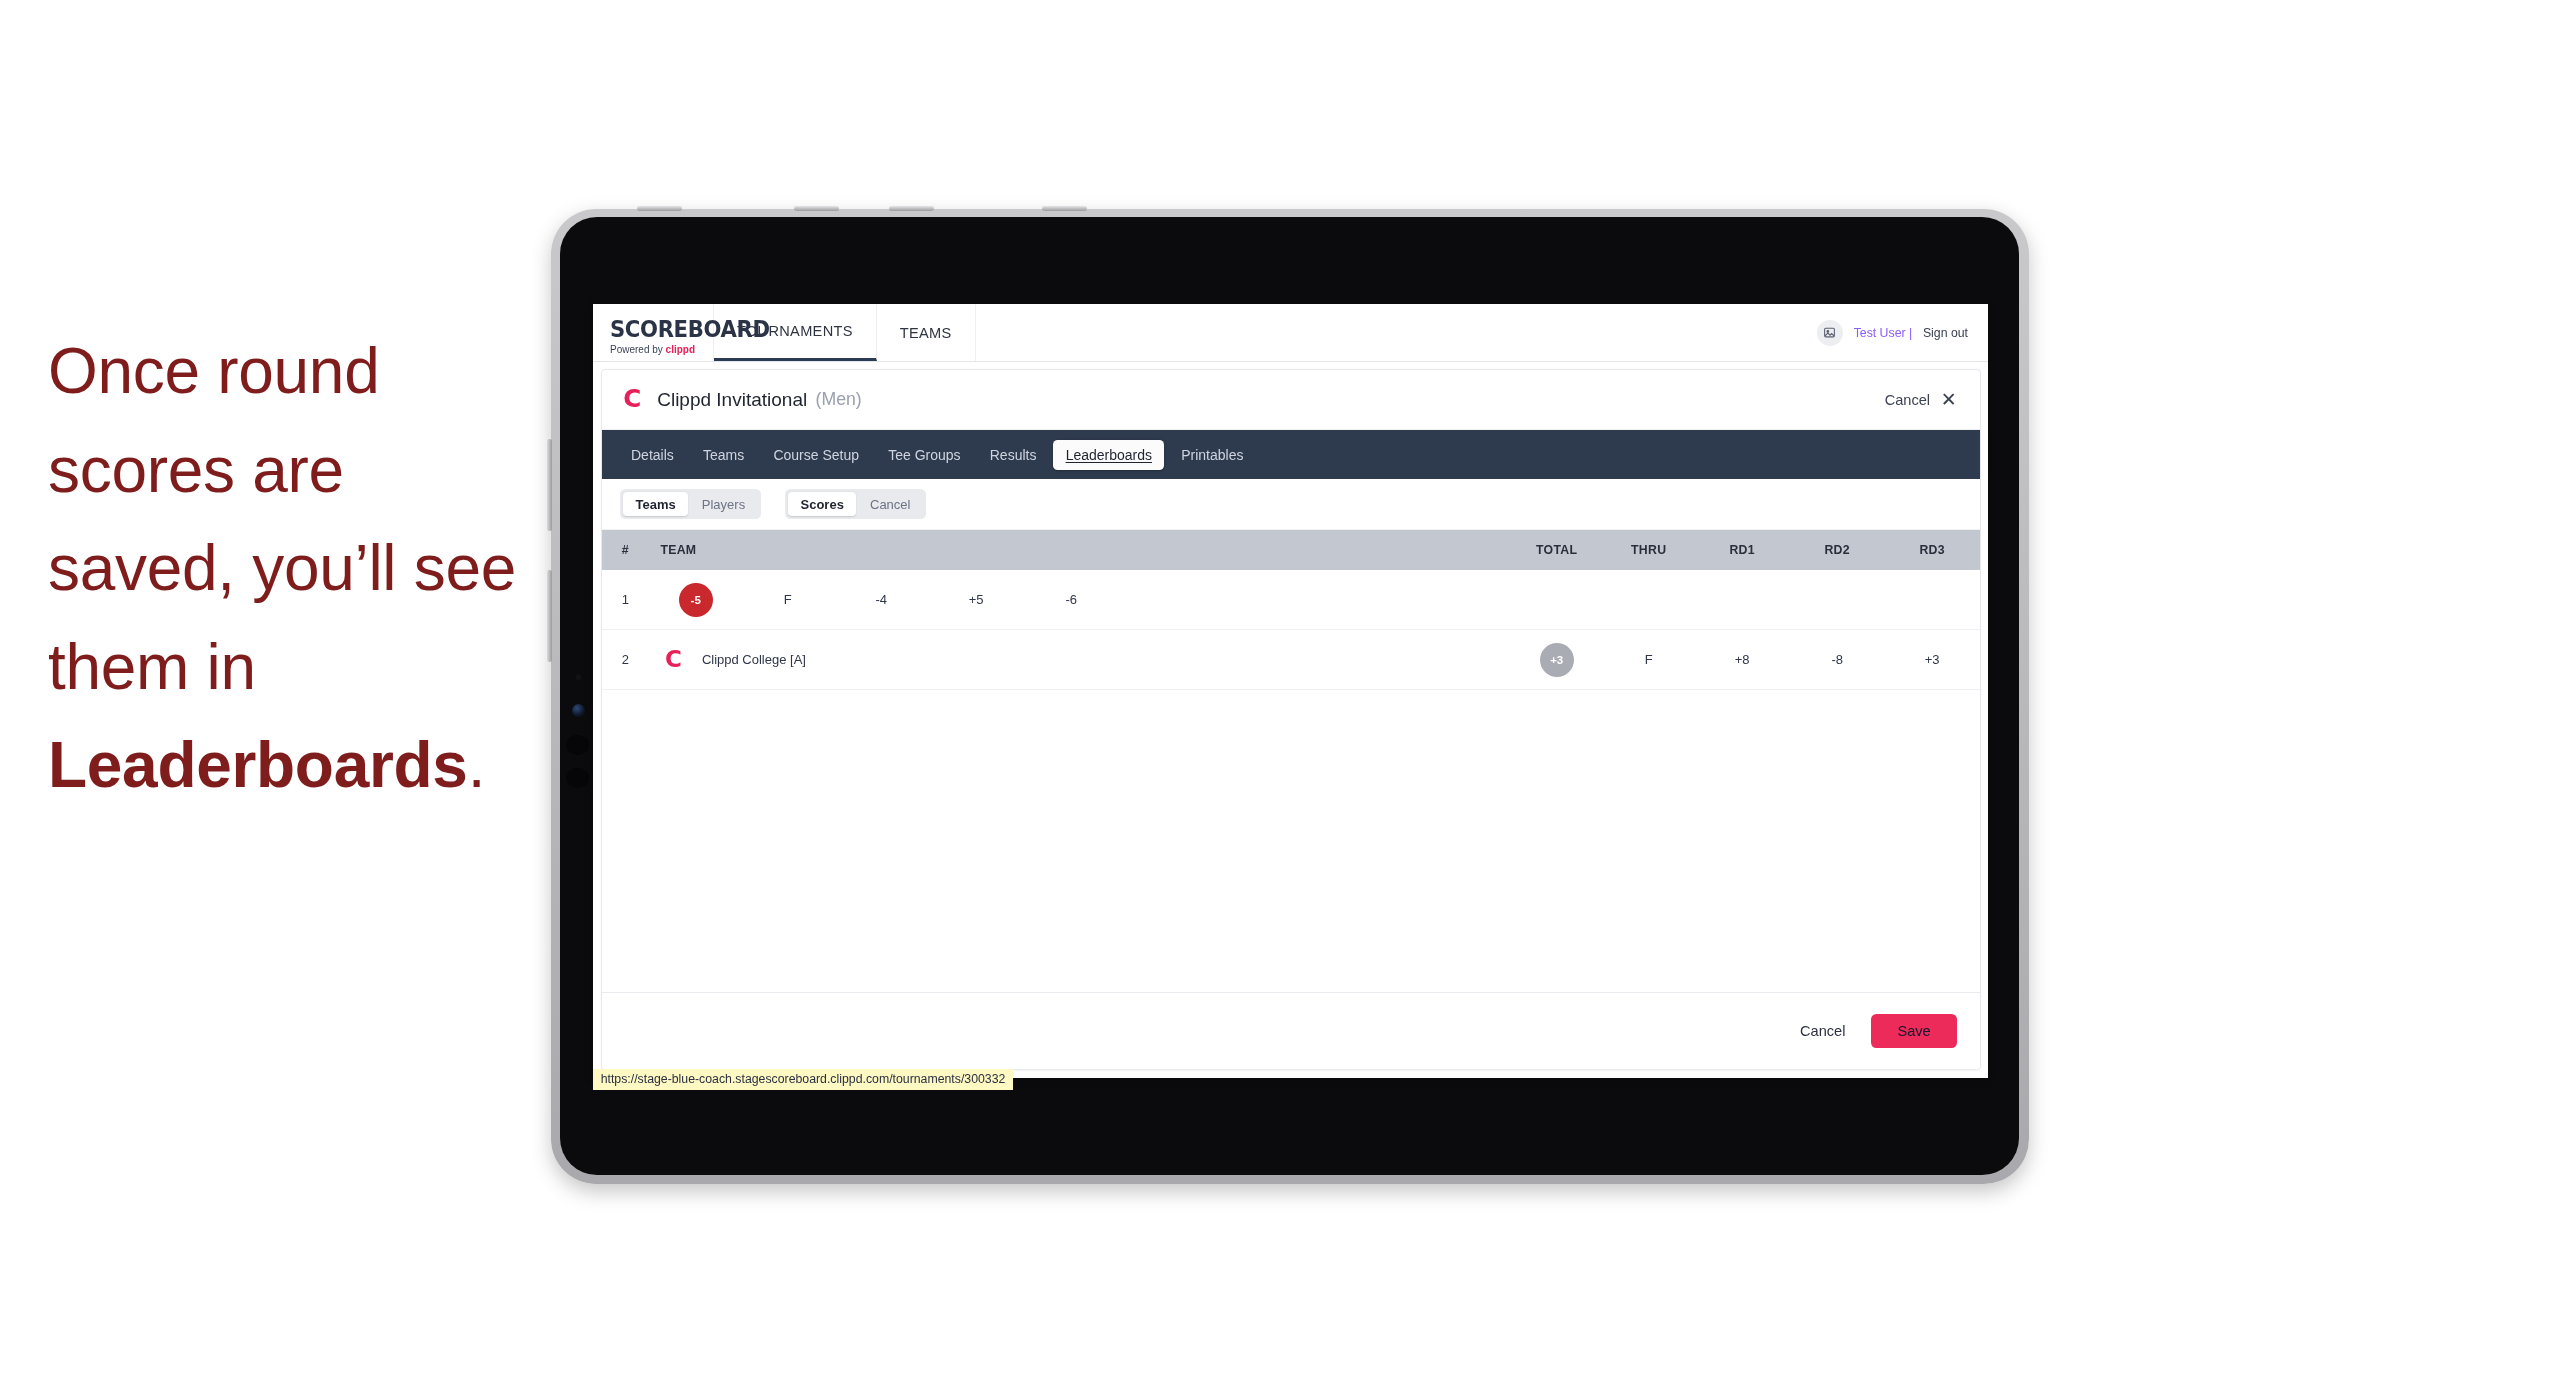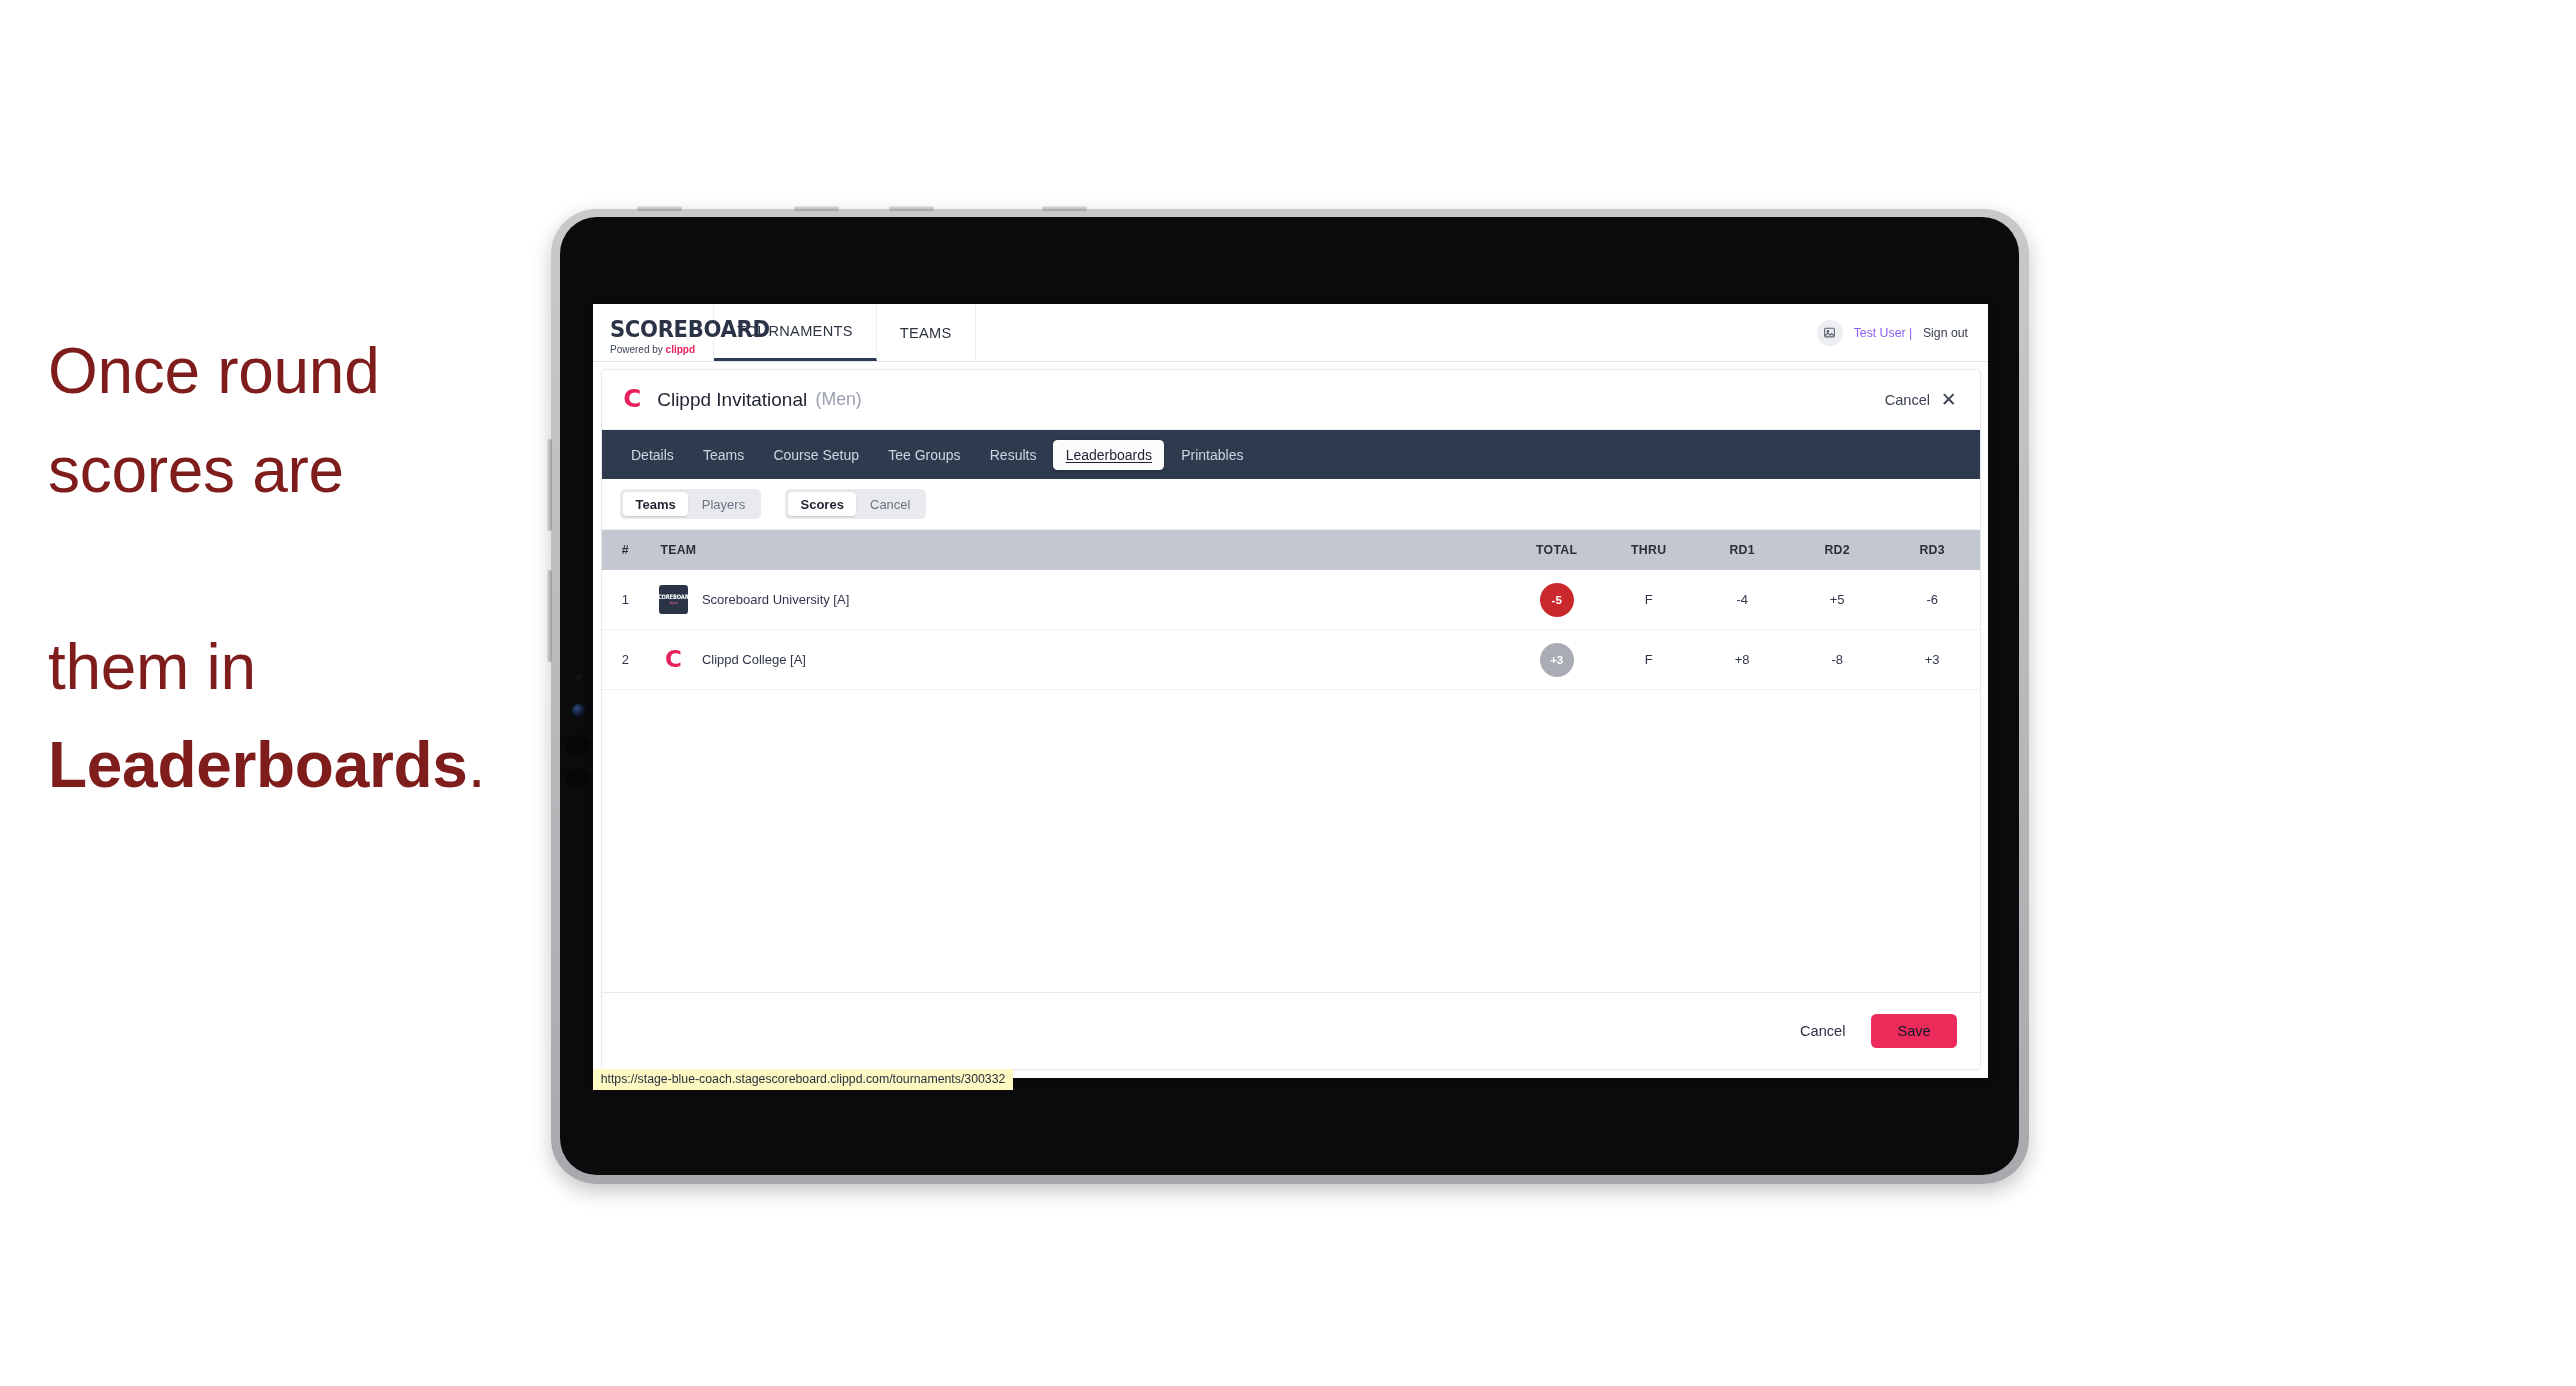--- a/index.html
+++ b/index.html
@@ -320,21 +320,21 @@
     padding: 3.1px 7.7px 3.8px 7.7px;
     white-space: nowrap;
   }
 </style>
 </head>
 <body>
 
 <div id="caption">
   <span>Once round</span><br>
   <span>scores are</span><br>
-  <br>
+  <span>saved, you’ll see</span><br>
   <span>them in </span><br>
   <span class="bold">Leaderboards</span><span>.</span>
 </div>
 
 <div id="tablet">
   <div class="edge-btn" style="left:86px;width:45px;"></div>
   <div class="edge-btn" style="left:243px;width:45px;"></div>
   <div class="edge-btn" style="left:338px;width:45px;"></div>
   <div class="edge-btn" style="left:491px;width:45px;"></div>
   <div class="side-nub" style="top:230px;height:92px;"></div>
@@ -414,27 +414,20 @@
       <div class="c-team">TEAM</div>
       <div class="c-total">TOTAL</div>
       <div class="c-thru">THRU</div>
       <div class="c-rd">RD1</div>
       <div class="c-rd">RD2</div>
       <div class="c-rd">RD3</div>
     </div>
 
     <div class="trow">
       <div class="c-rank">1</div>
-      <div class="c-team">
-        <div class="team-logo-sq">
-          <div class="lw">SCOREBOARD</div>
-          <div class="ls">clippd</div>
-        </div>
-        <span>Scoreboard University [A]</span>
-      </div>
       <div class="c-total">
         <span class="badge red">-5</span>
       </div>
       <div class="c-thru">F</div>
       <div class="c-rd">-4</div>
       <div class="c-rd">+5</div>
       <div class="c-rd">-6</div>
     </div>
 
     <div class="trow">

